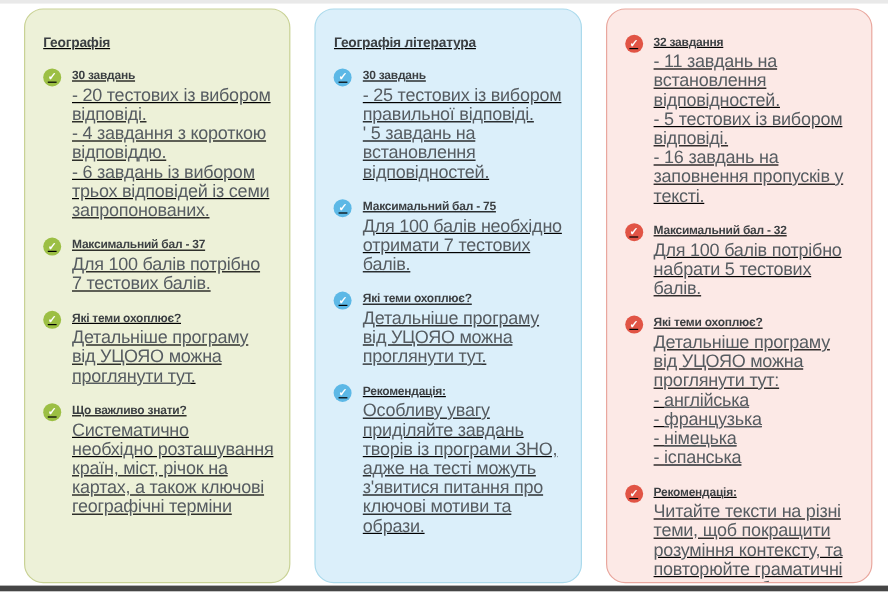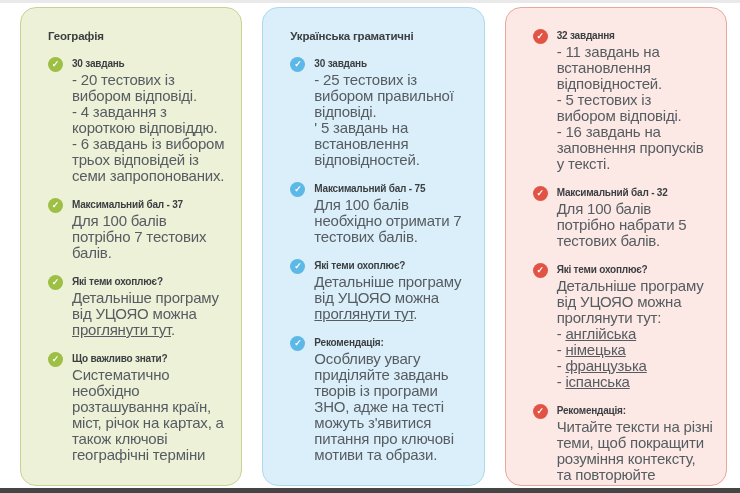--- a/index.html
+++ b/index.html
@@ -21,23 +21,24 @@
   .cards-row {
     position: absolute;
     top: 7px; left: 20px; right: 13px; bottom: 7px;
     display: flex; gap: 20px;
   }
   .card {
     flex: 1 1 0;
     background: var(--bg);
     border: 1.5px solid var(--border);
     border-radius: 16px;
-    padding: 20px 13px 14px 27px;
+    padding: 20px 13px 14px 15px;
     overflow: hidden;
     letter-spacing: -0.2px;
+    text-decoration: underline;
   }
   .card-title {
     font-size: 11.5px;
     font-weight: 700;
     color: #3b3f42;
     line-height: 16px;
     margin-bottom: 12px;
   }
   .bullet {
     display: flex;
@@ -114,21 +115,21 @@
     <section class="bullet">
       <span class="check">✓</span>
       <div class="bullet-body">
         <div class="b-head">Що важливо знати?</div>
         <div class="b-line">Систематично необхідно розташування країн, міст, річок на картах, а також ключові географічні терміни</div>
       </div>
     </section>
   </div>
 
   <div class="card" style="--bg: #dbeffa; --border: #abdaec; --accent: #5cb8e6;">
-    <h2 class="card-title">Українська граматичні</h2>
+    <h2 class="card-title">Географія література</h2>
 
     <section class="bullet">
       <span class="check">✓</span>
       <div class="bullet-body">
         <div class="b-head">30 завдань</div>
         <div class="b-line">- 25 тестових із вибором правильної відповіді.</div>
         <div class="b-line">' 5 завдань на встановлення відповідностей.</div>
       </div>
     </section>
 
@@ -176,22 +177,22 @@
         <div class="b-line">Для 100 балів потрібно набрати 5 тестових балів.</div>
       </div>
     </section>
 
     <section class="bullet">
       <span class="check">✓</span>
       <div class="bullet-body">
         <div class="b-head">Які теми охоплює?</div>
         <div class="b-line">Детальніше програму від УЦОЯО можна проглянути тут:</div>
         <div class="b-line"><span>- </span><a href="#" class="inline-link">англійська</a></div>
+        <div class="b-line"><span>- </span><a href="#" class="inline-link">французька</a></div>
         <div class="b-line"><span>- </span><a href="#" class="inline-link">німецька</a></div>
-        <div class="b-line"><span>- </span><a href="#" class="inline-link">французька</a></div>
         <div class="b-line"><span>- </span><a href="#" class="inline-link">іспанська</a></div>
       </div>
     </section>
 
     <section class="bullet">
       <span class="check">✓</span>
       <div class="bullet-body">
         <div class="b-head">Рекомендація:</div>
         <div class="b-line">Читайте тексти на різні теми, щоб покращити розуміння контексту, та повторюйте граматичні правила, особливо вживання часів і порядок слів.</div>
       </div>

